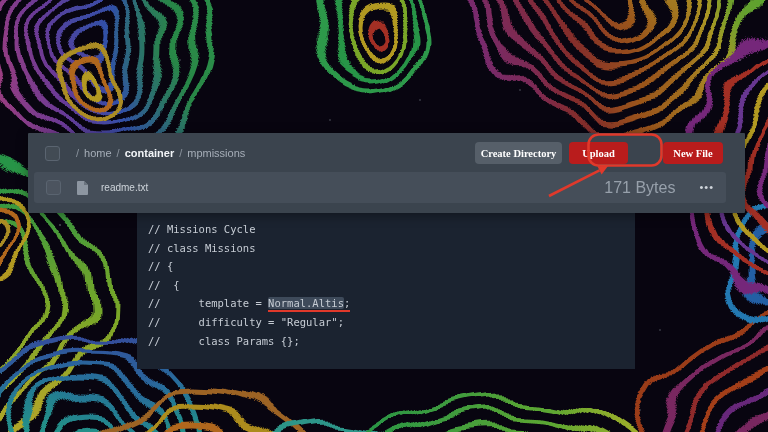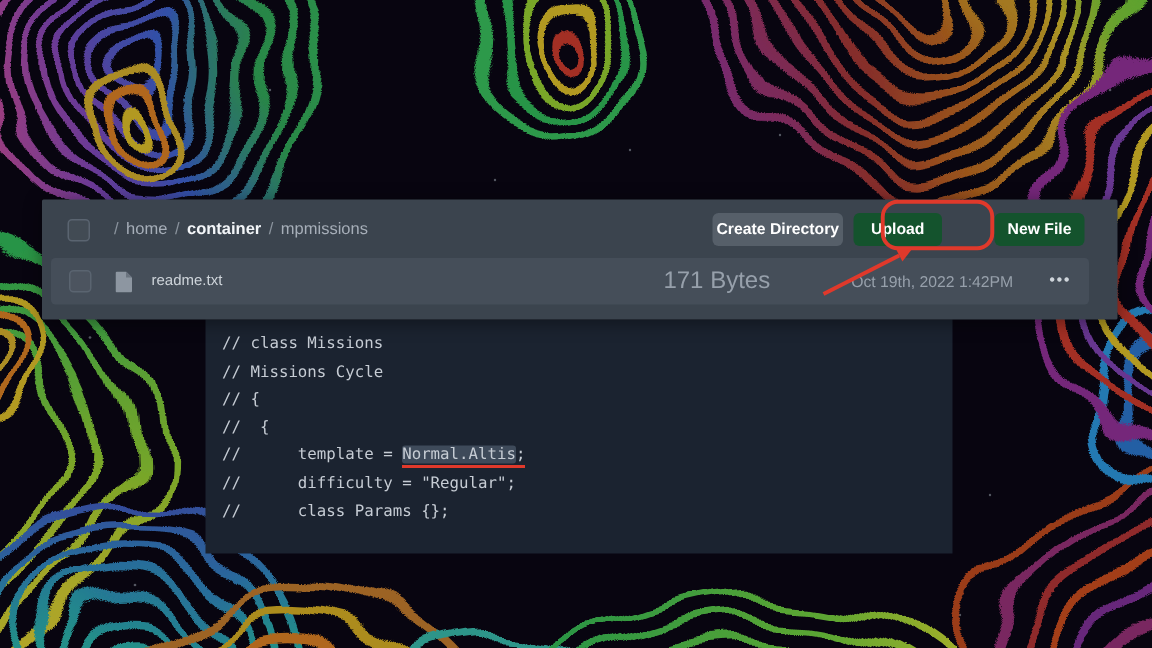--- a/index.html
+++ b/index.html
@@ -25,26 +25,26 @@
     width:13px;height:13px;border:1px solid #5a6470;border-radius:3px;
     background:rgba(255,255,255,0.04);flex:0 0 auto;
   }
   .breadcrumb{margin-left:16px;font-size:11px;color:#99a2ac;display:flex;gap:5px;white-space:nowrap;}
   .breadcrumb .seg{color:#a6aeb8;}
   .breadcrumb .seg.bold{color:#f2f5f8;font-weight:bold;}
   .breadcrumb .sep{color:#8a939d;}
   .btns{margin-left:auto;display:flex;gap:7px;}
   .btn{
     height:22px;border:none;border-radius:4px;color:#fff;
-    font-family:Liberation Sans, sans-serif;font-size:10.5px;font-weight:bold;
+    font-family:Liberation Serif, serif;font-size:10.5px;font-weight:bold;
     display:flex;align-items:center;justify-content:center;cursor:pointer;
     padding:0 28px;box-sizing:border-box;white-space:nowrap;
   }
   .btn-gray{background:#565f69;width:87px;}
-  .btn-blue{background:#14532d;}
+  .btn-blue{background:#b91c1c;}
   .btn-upload{width:59px;}
   .btn-newfile{width:60px;margin-left:28px;}
   .file-row{
     position:absolute;left:6px;top:39px;width:692px;height:31px;
     background:#454e59;border-radius:3px;
     display:flex;align-items:center;padding:0 12px;box-sizing:border-box;
   }
   .file-icon{margin-left:16px;flex:0 0 auto;display:flex;}
   .file-name{margin-left:13px;font-size:10px;color:#ced4da;}
   .file-size{margin-left:auto;font-size:16px;color:#97a0ab;}
@@ -225,22 +225,22 @@
       <circle cx="845" cy="170" r="110" stroke="#d2b428"></circle>
       <circle cx="845" cy="170" r="125" stroke="#7a3fa8"></circle>
       <circle cx="845" cy="170" r="140" stroke="#c0392b"></circle>
       <circle cx="845" cy="170" r="155" stroke="#8a2f8f"></circle>
     </g>
 
   <rect width="768" height="432" fill="rgba(3,2,8,0.15)"></rect>
 </svg>
 
 <div class="codeblock">
+  <div class="codeline">// Missions Cycle</div>
   <div class="codeline">// class Missions</div>
-  <div class="codeline">// Missions Cycle</div>
   <div class="codeline">// {</div>
   <div class="codeline">//  {</div>
   <div class="codeline"><span>//      template = </span><span class="redline"><span class="hl">Normal.Altis</span><span>;</span></span></div>
   <div class="codeline">//      difficulty = "Regular";</div>
   <div class="codeline">//      class Params {};</div>
 </div>
 
 <div class="panel">
   <div class="header-row">
     <div class="checkbox"></div>
@@ -262,21 +262,20 @@
   <div class="file-row">
     <div class="checkbox"></div>
     <span class="file-icon">
       <svg width="11" height="14" viewBox="0 0 11 14">
         <path d="M1 0 h6 l4 4 v9 a1 1 0 0 1 -1 1 h-9 a1 1 0 0 1 -1 -1 v-12 a1 1 0 0 1 1 -1 z" fill="#8d96a1"></path>
         <path d="M7 0 l4 4 h-4 z" fill="#6b747f"></path>
       </svg>
     </span>
     <span class="file-name">readme.txt</span>
     <span class="file-size">171 Bytes</span>
-    <span class="file-date">Oct 19th, 2022 1:42PM</span>
     <span class="dots">•••</span>
   </div>
 </div>
 
 <svg class="annotation" width="768" height="432" viewBox="0 0 768 432" aria-hidden="true">
   <rect x="588.5" y="134.5" width="73" height="31" rx="10" fill="none" stroke="#e0392b" stroke-width="2.6"></rect>
   <line x1="549" y1="196" x2="599.5" y2="170.3" stroke="#e0392b" stroke-width="2.6"></line>
   <polygon points="608,166 601.6,174.4 597.4,166.2" fill="#e0392b"></polygon>
 </svg>
 

